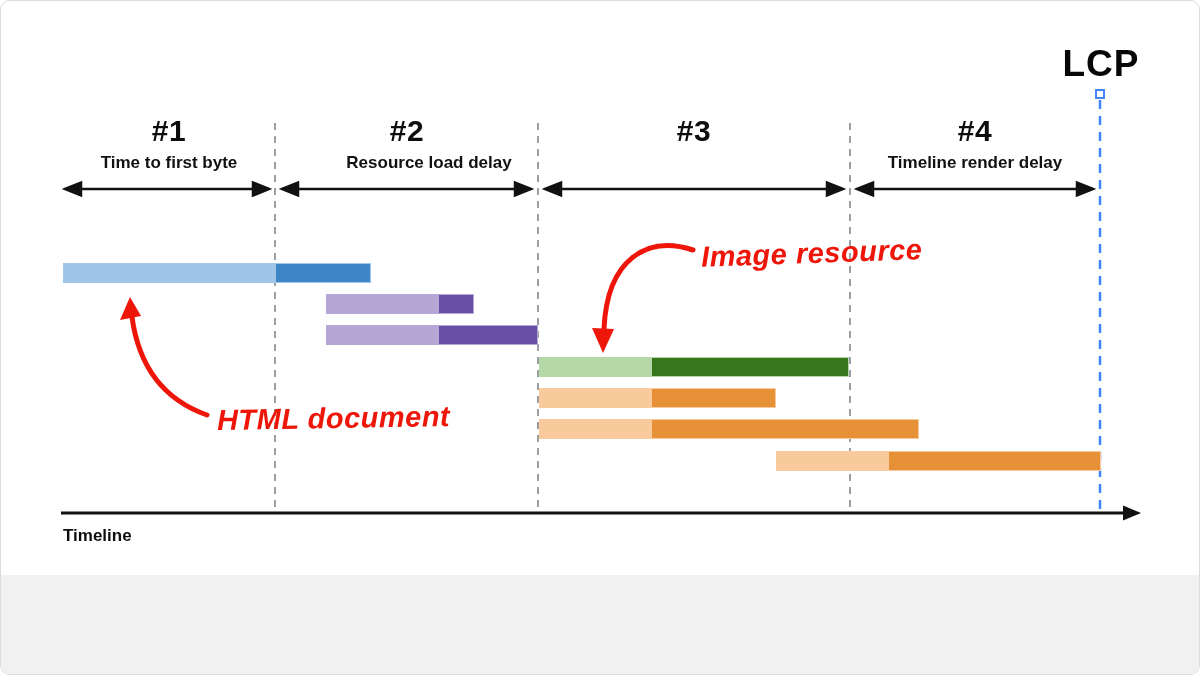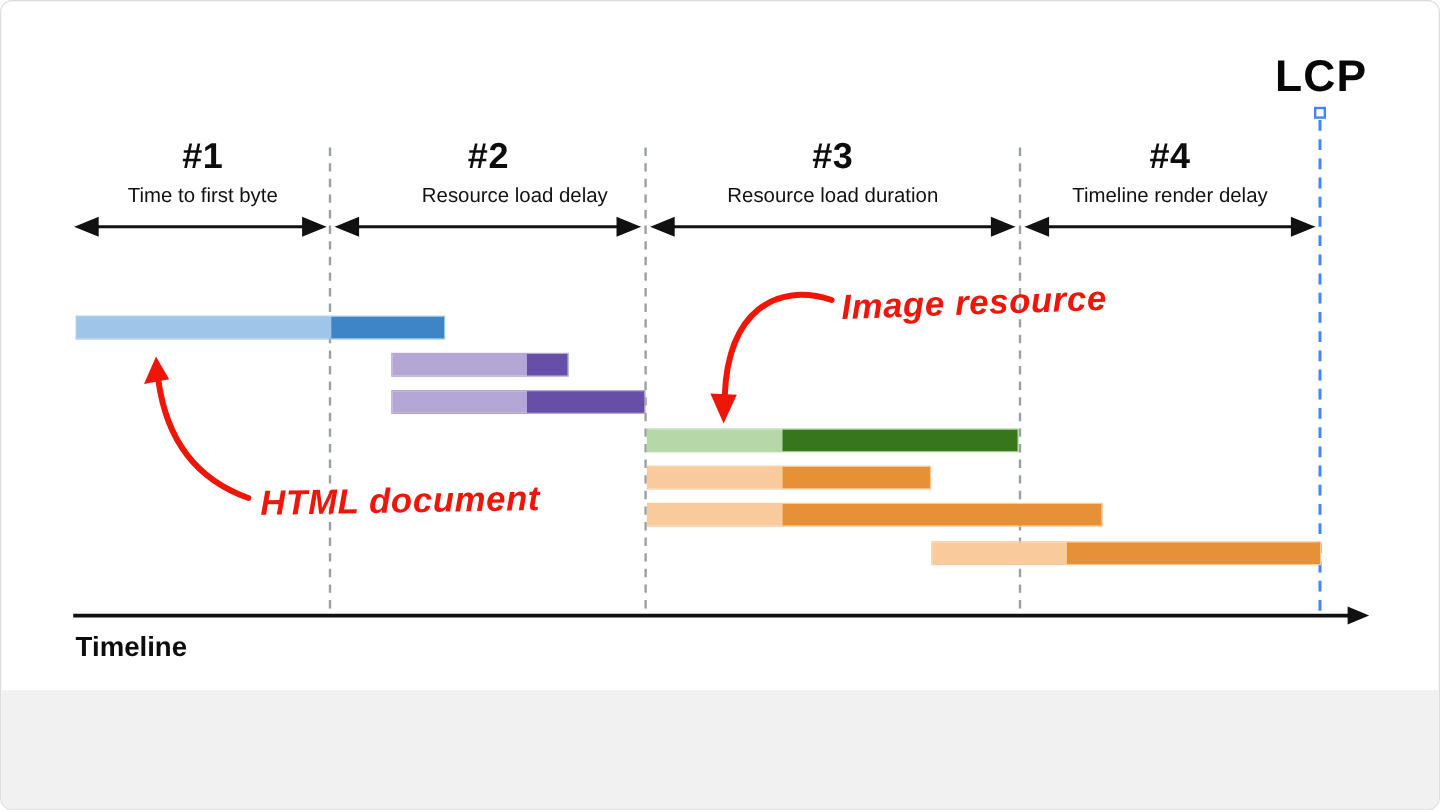--- a/index.html
+++ b/index.html
@@ -14,29 +14,29 @@
   .texts { z-index:3; }
 
   
   .sec-num {
     position:absolute; transform:translateX(-50%);
     font-size:30px; font-weight:700; color:#0d0d0d; line-height:30px; top:115px;
     letter-spacing:0.5px;
   }
   .sec-label {
     position:absolute; transform:translateX(-50%);
-    font-size:17px; font-weight:400; color:#111111; line-height:20px; top:152px;
+    font-size:17px; font-weight:700; color:#111111; line-height:20px; top:152px;
   }
   .lcp-title {
     position:absolute; left:1100px; top:42px; transform:translateX(-50%);
     font-size:37px; font-weight:700; color:#070707; letter-spacing:1px;text-align:center;
   }
   .timeline-label {
     position:absolute; left:62px; top:525px;
-    font-size:23px; font-weight:700; color:#0d0d0d;
+    font-size:17px; font-weight:700; color:#0d0d0d;
   }
 
   
   .bar { position:absolute; height:20px; display:flex; }
   .bar .seg { height:100%; }
   .bar-document   { border:1px solid #9fc5e8; }
   .bar-stylesheet { border:1px solid #b4a7d6; }
   .bar-image      { border:1px solid #b6d7a8; }
   .bar-script     { border:1px solid #f9cb9c; }
   .doc-l { background:#9fc5e8; } .doc-d { background:#3d85c6; }
@@ -141,21 +141,20 @@
   </div>
 
   <div class="layer texts">
     <div class="lcp-title">LCP</div>
 
     <div class="sec-num" style="left:168px;">#1</div>
     <div class="sec-label" style="left:168px;">Time to first byte</div>
     <div class="sec-num" style="left:406px;">#2</div>
     <div class="sec-label" style="left:428px;">Resource load delay</div>
     <div class="sec-num" style="left:693px;">#3</div>
-    <div class="sec-label" style="left:693px;">Resource load duration</div>
     <div class="sec-num" style="left:974px;">#4</div>
     <div class="sec-label" style="left:974px;">Timeline render delay</div>
 
     <div class="annotation ann-image">Image resource</div>
     <div class="annotation ann-html">HTML document</div>
 
     <div class="timeline-label">Timeline</div>
   </div>
 
   <div class="legend-band">

